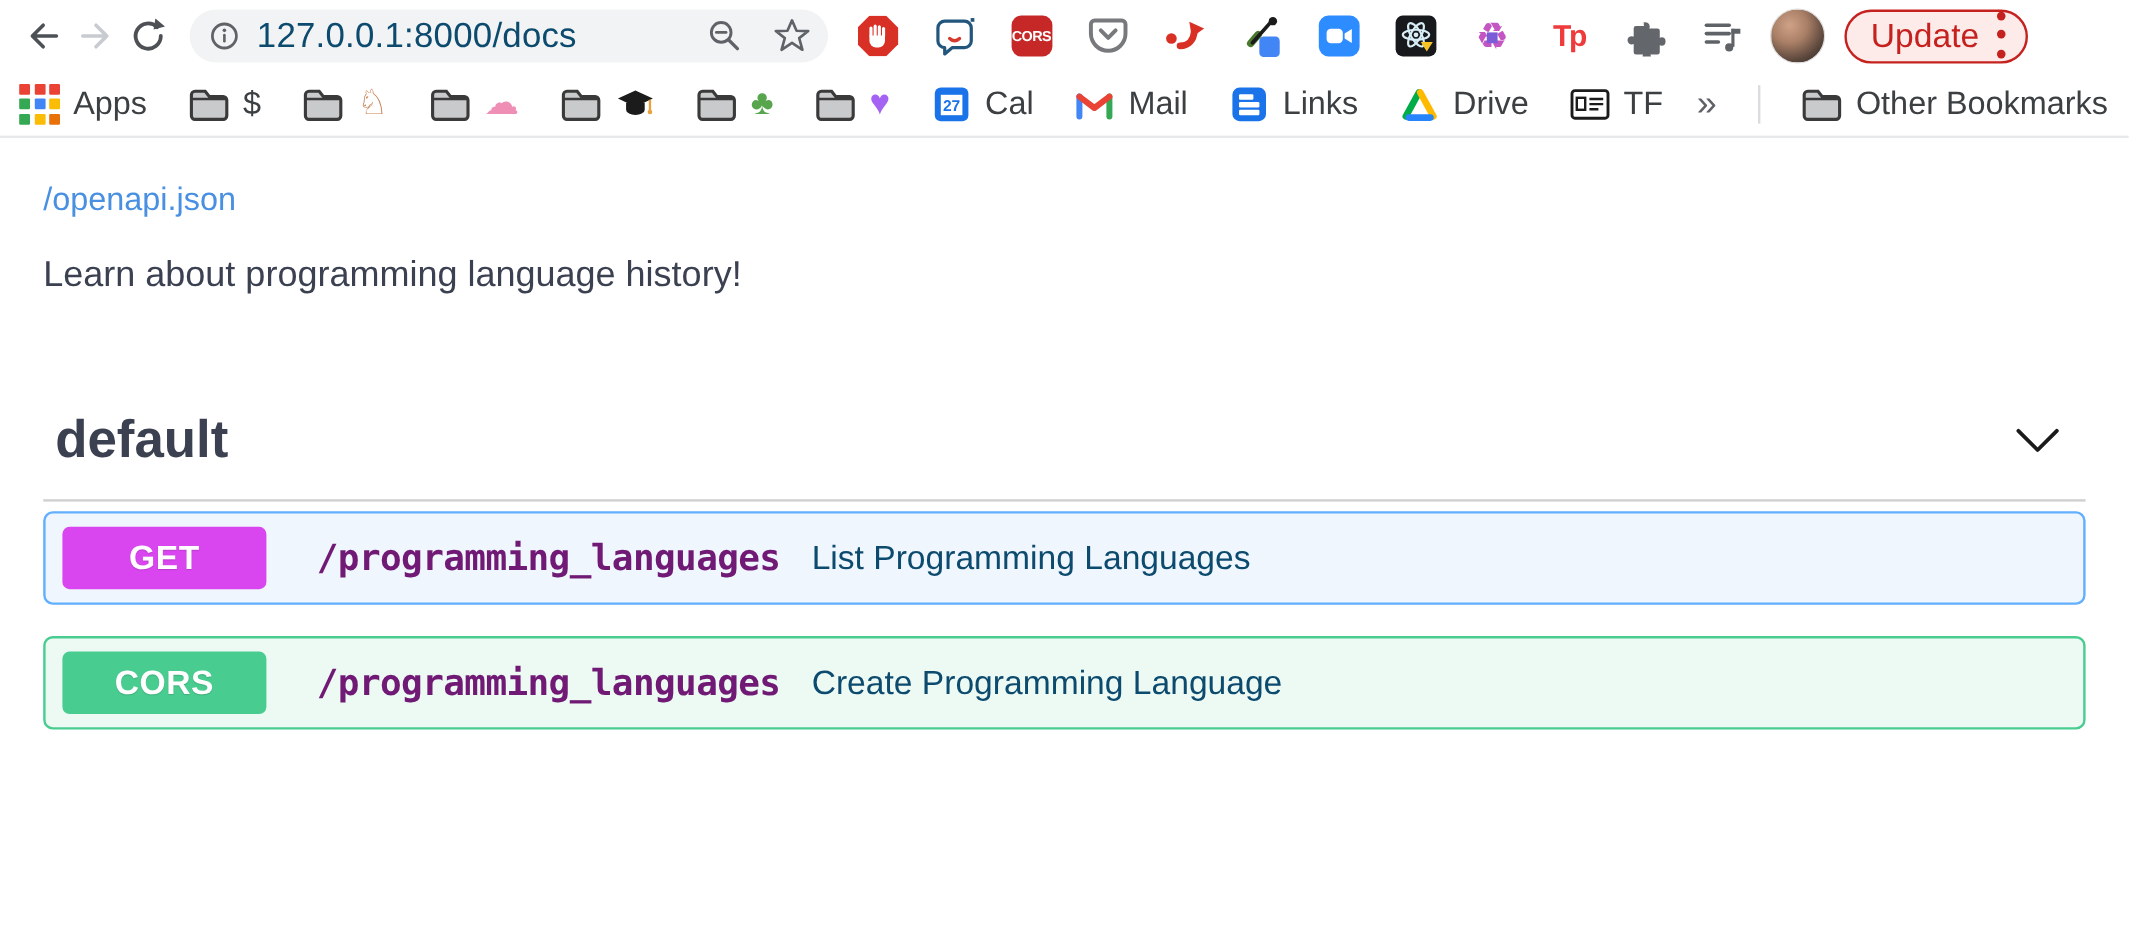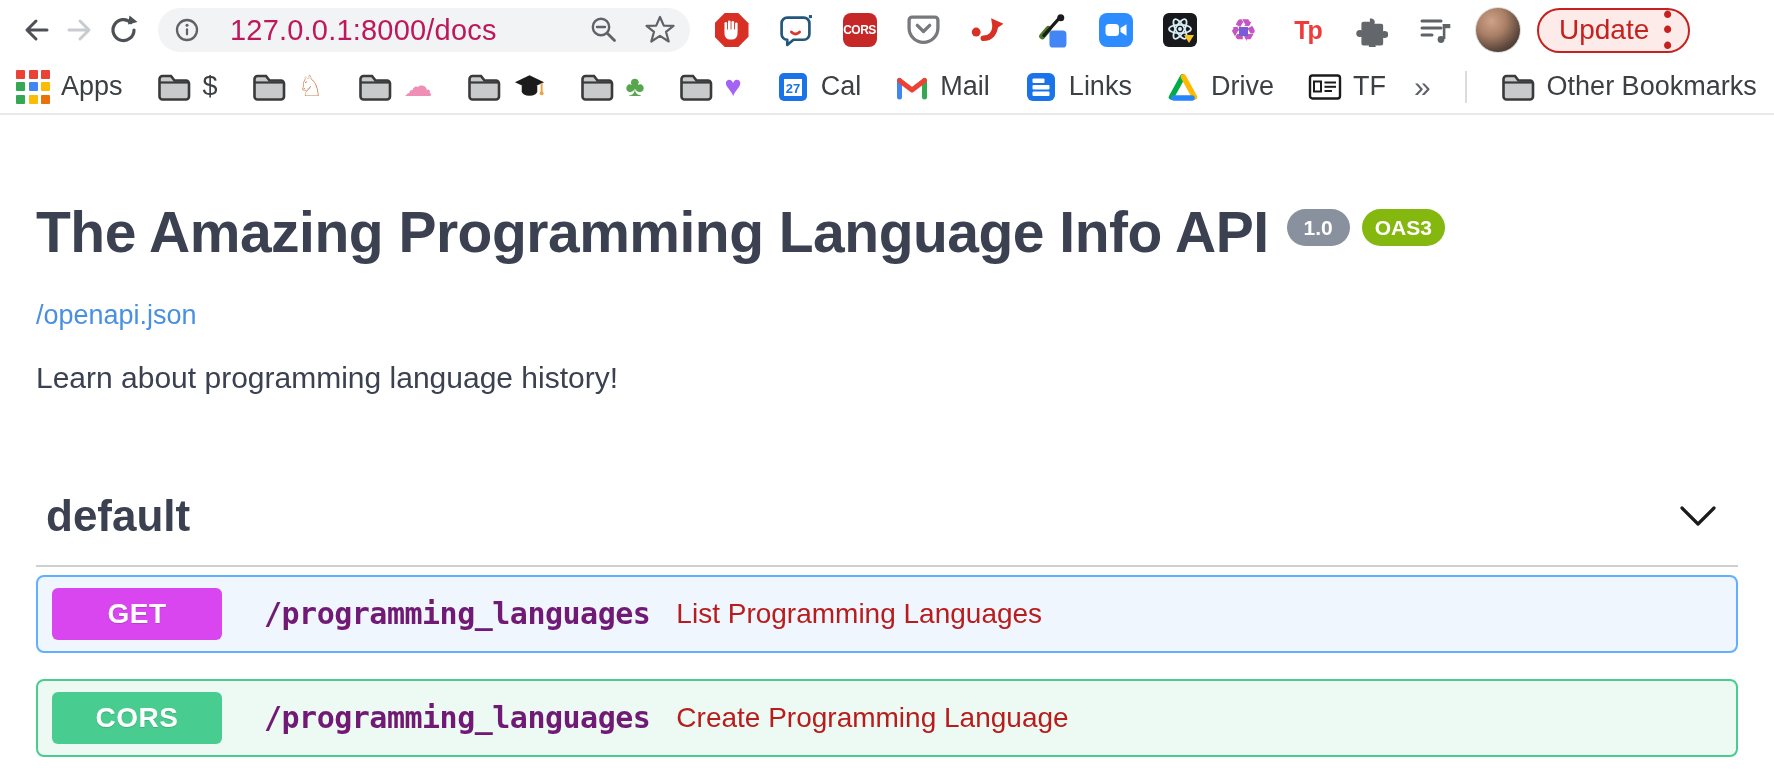--- a/index.html
+++ b/index.html
@@ -5,21 +5,21 @@
   * { margin:0; padding:0; box-sizing:border-box; }
   html,body { width:1774px; height:780px; overflow:hidden; background:#fff;
               font-family:"Liberation Sans", sans-serif; }
 
   
   .toolbar { height:60px; display:flex; align-items:center; padding:0 14px; background:#fff; }
   .icon-btn { width:44px; height:44px; display:flex; align-items:center; justify-content:center;
               border-radius:50%; flex:0 0 auto; }
   .url-pill { height:44px; width:532px; margin:0 10px 0 12px; background:#f1f3f4; border-radius:22px;
               display:flex; align-items:center; padding:0 14px; flex:0 0 auto; }
-  .url-text { font-size:29px; color:#be185d; margin-left:28px; flex:1; letter-spacing:0.2px; }
+  .url-text { font-size:29px; color:#0c4a6e; margin-left:12px; flex:1; letter-spacing:0.2px; }
   .ext-row { display:flex; align-items:center; gap:29px; margin-left:14px; }
   .ext { width:35px; height:35px; display:flex; align-items:center; justify-content:center; position:relative; flex:0 0 auto; }
   .oct { width:34px; height:34px; background:#d93025; display:flex; align-items:center; justify-content:center;
          clip-path:polygon(30% 0,70% 0,100% 30%,100% 70%,70% 100%,30% 100%,0 70%,0 30%); }
   .sq { border-radius:8px; width:34px; height:34px; display:flex; align-items:center; justify-content:center; }
   .cors { background:#c62828; color:#fff; font-weight:bold; font-size:12px; letter-spacing:-0.5px; }
   .zoomapp { background:#2d8cff; }
   .reactdev { background:#17191d; border-radius:6px; position:relative; }
   .recycle-glyph { font-size:31px; color:#c356c3; line-height:1; }
   .recycle-core { position:absolute; width:9px; height:9px; background:#7b5bd6; left:13px; top:14px; }
@@ -65,21 +65,21 @@
   .oprow + .oprow { margin-top:26px; }
   .oprow.get { background:#eff6fe; border-color:#61affe; }
   .oprow.post { background:#edfaf4; border-color:#49cc90; }
   .method { width:170px; height:52px; border-radius:6px; color:#fff; font-size:28px; font-weight:bold;
             display:flex; align-items:center; justify-content:center; letter-spacing:0.5px;
             text-shadow:0 1px 1px rgba(0,0,0,0.15); }
   .get .method { background:#d946ef; }
   .post .method { background:#49cc90; }
   .op-path { margin-left:42px; font-family:"DejaVu Sans Mono", monospace; font-size:30px; font-weight:bold;
              color:#701a75; letter-spacing:-0.5px; }
-  .op-summary { margin-left:26px; font-size:28px; color:#b91c1c; }
+  .op-summary { margin-left:26px; font-size:28px; color:#0c4a6e; }
 </style>
 </head>
 <body>
 
 <div class="toolbar">
   <div class="icon-btn">
     <svg width="36" height="36" viewBox="0 0 36 36" fill="none">
       <path d="M29 18 H10 M18 9 L9 18 L18 27" stroke="#4d5156" stroke-width="3" stroke-linecap="round" stroke-linejoin="round"></path>
     </svg>
   </div>
@@ -334,27 +334,20 @@
     <svg width="35" height="30" viewBox="0 0 35 30">
       <path d="M2.5 7 a3 3 0 0 1 3-3 h8.5 l3.5 4.5 H29 a3 3 0 0 1 3 3 v13 a3 3 0 0 1-3 3 H5.5 a3 3 0 0 1-3-3 Z" fill="#c9cacb" stroke="#3a3a3a" stroke-width="2.6"></path>
       <line x1="2.5" y1="10.5" x2="32" y2="10.5" stroke="#3a3a3a" stroke-width="2.2"></line>
     </svg>
     <span class="bm-label">Other Bookmarks</span>
   </div>
 </div>
 
 <div class="content">
 
-  <div class="api-title-row">
-    <h1 class="api-title">The Amazing Programming Language Info API</h1>
-    <span class="badges">
-      <span class="pill pill-gray">1.0</span>
-      <span class="pill pill-green">OAS3</span>
-    </span>
-  </div>
 
   <a class="spec-link" href="#">/openapi.json</a>
 
   <p class="api-desc">Learn about programming language history!</p>
 
   <div class="section">
     <div class="sec-head">
       <h3 class="sec-title">default</h3>
       <button class="chev-btn">
         <svg width="44" height="26" viewBox="0 0 44 26">

